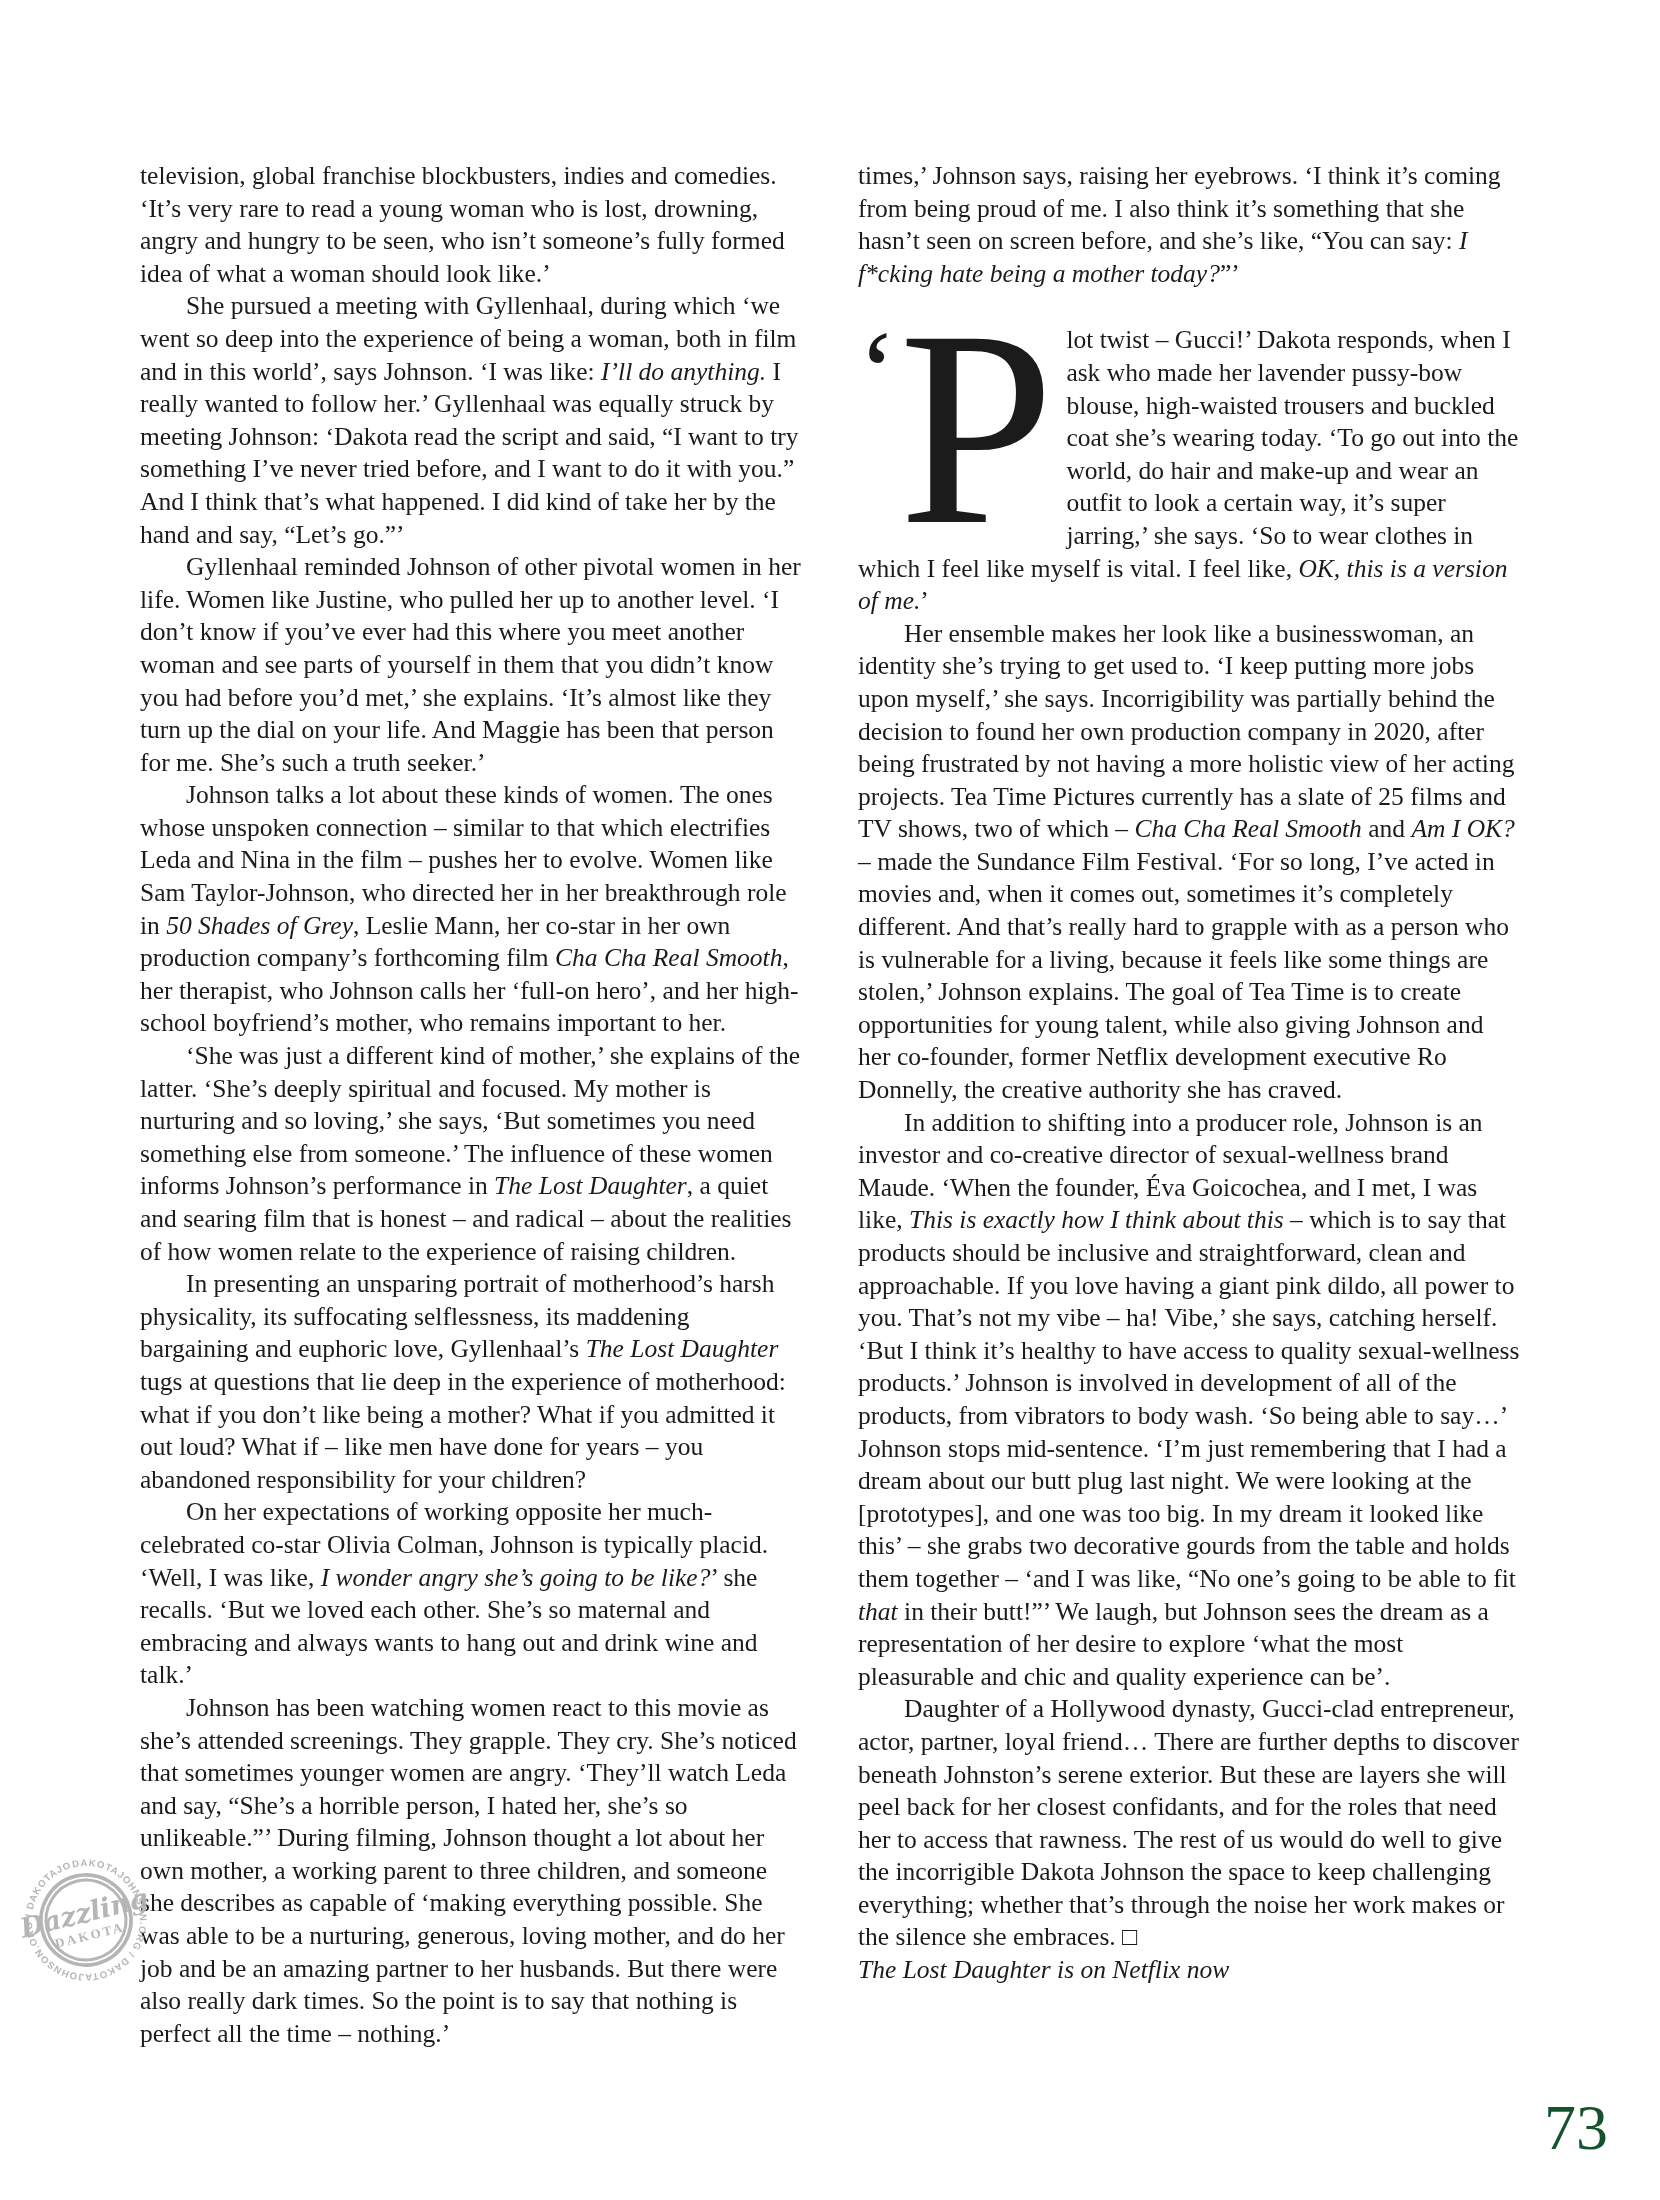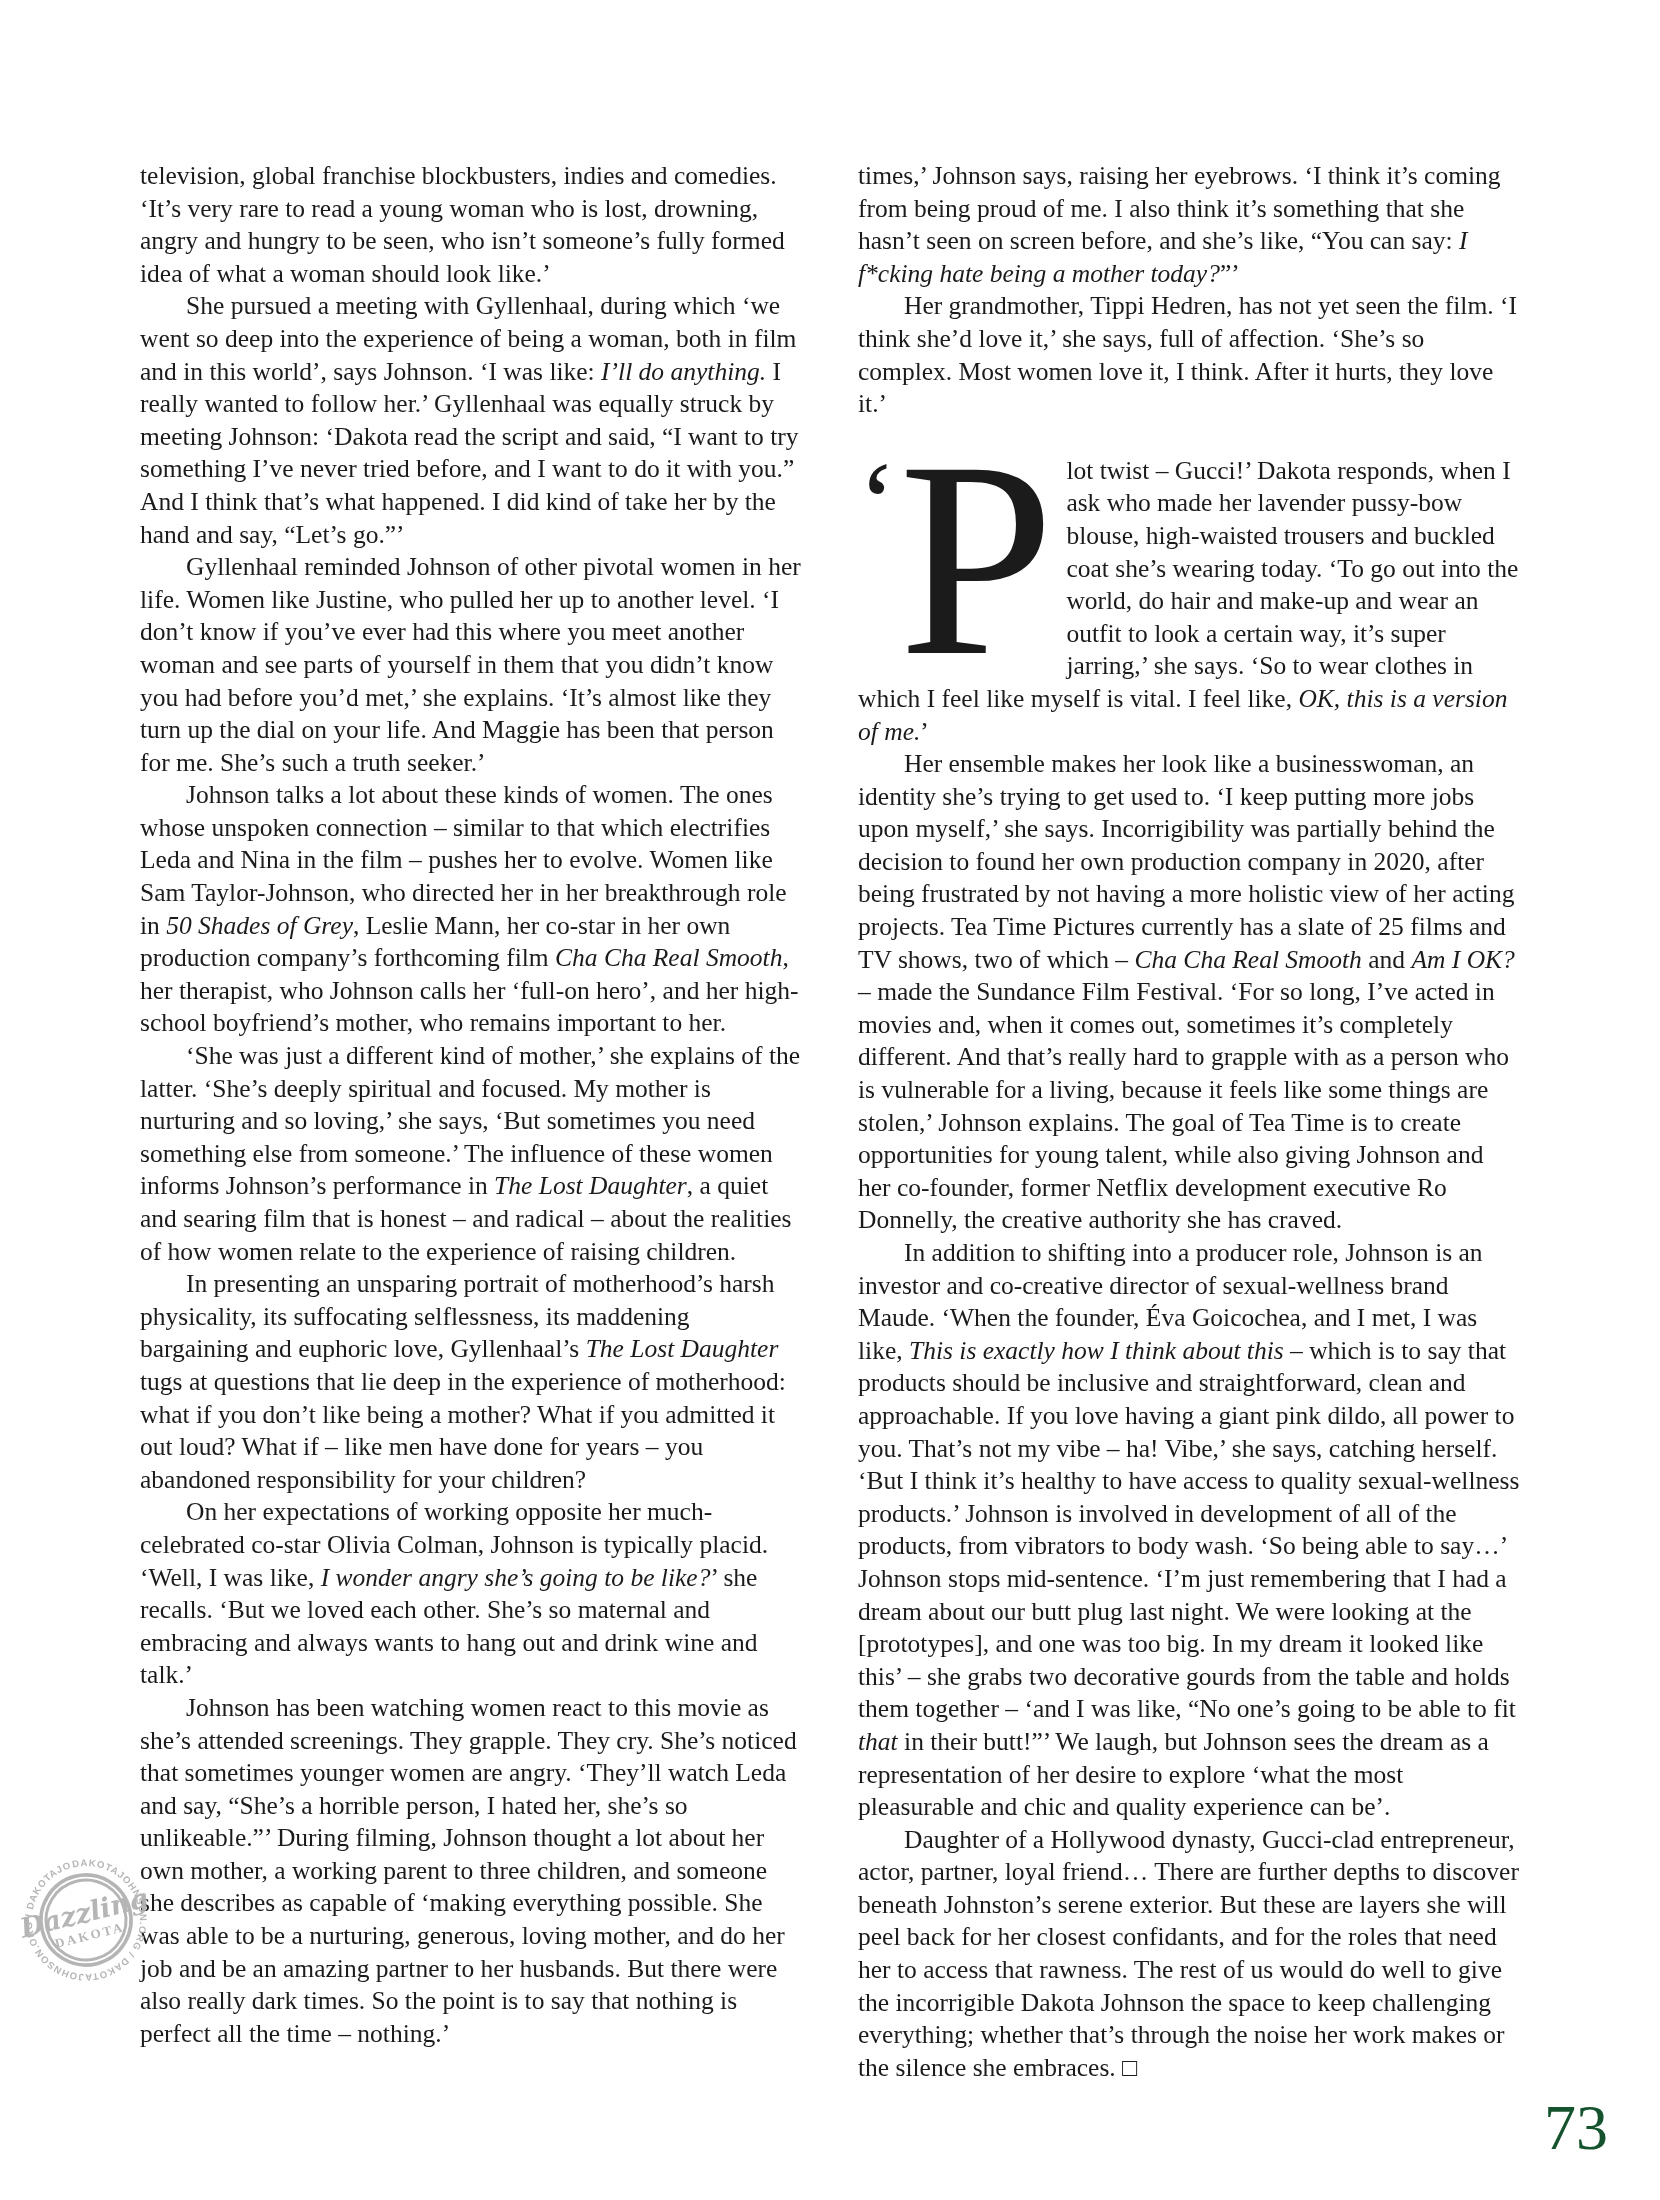--- a/index.html
+++ b/index.html
@@ -37,33 +37,33 @@
       <p class="para"><span>Johnson talks a lot about these kinds of women. The ones whose unspoken connection – similar to that which electrifies Leda and Nina in the film – pushes her to evolve. Women like Sam Taylor-Johnson, who directed her in her breakthrough role in </span><i>50 Shades of Grey</i><span>, Leslie Mann, her co-star in her own production company’s forthcoming film </span><i>Cha Cha Real Smooth</i><span>, her therapist, who Johnson calls her ‘full-on hero’, and her high-school boyfriend’s mother, who remains important to her.</span></p>
       <p class="para"><span>‘She was just a different kind of mother,’ she explains of the latter. ‘She’s deeply spiritual and focused. My mother is nurturing and so loving,’ she says, ‘But sometimes you need something else from someone.’ The influence of these women informs Johnson’s performance in </span><i>The Lost Daughter</i><span>, a quiet and searing film that is honest – and radical – about the realities of how women relate to the experience of raising children.</span></p>
       <p class="para"><span>In presenting an unsparing portrait of motherhood’s harsh physicality, its suffocating selflessness, its maddening bargaining and euphoric love, Gyllenhaal’s </span><i>The Lost Daughter</i><span> tugs at questions that lie deep in the experience of motherhood: what if you don’t like being a mother? What if you admitted it out loud? What if – like men have done for years – you abandoned responsibility for your children?</span></p>
       <p class="para"><span>On her expectations of working opposite her much-celebrated co-star Olivia Colman, Johnson is typically placid. ‘Well, I was like, </span><i>I wonder angry she’s going to be like?</i><span>’ she recalls. ‘But we loved each other. She’s so maternal and embracing and always wants to hang out and drink wine and talk.’</span></p>
       <p class="para"><span>Johnson has been watching women react to this movie as she’s attended screenings. They grapple. They cry. She’s noticed that sometimes younger women are angry. ‘They’ll watch Leda and say, “She’s a horrible person, I hated her, she’s so unlikeable.”’ During filming, Johnson thought a lot about her own mother, a working parent to three children, and someone she describes as capable of ‘making everything possible. She was able to be a nurturing, generous, loving mother, and do her job and be an amazing partner to her husbands. But there were also really dark times. So the point is to say that nothing is perfect all the time – nothing.’</span></p>
     </div>
 
   <div class="col col-right">
     <div>
         <p class="para no-indent"><span>times,’ Johnson says, raising her eyebrows. ‘I think it’s coming from being proud of me. I also think it’s something that she hasn’t seen on screen before, and she’s like, “You can say: </span><i>I f*cking hate being a mother today?</i><span>”’</span></p>
-        <p class="para"><span>Her grandmother, Tippi Hedren, has not yet seen the film. ‘I think she’d love it,’ she says, full of affection. ‘She’s so complex. Most women love it, I think. After it hurts, they love it.’</span></p>
       </div>
 
     <div class="dropcap-para">
       <span class="dc"><span class="dc-quote">‘</span><span class="dc-letter">P</span></span><span class="dc-rest"><span>lot twist – Gucci!’ Dakota responds, when I ask who made her lavender pussy-bow blouse, high-waisted trousers and buckled coat she’s wearing today. ‘To go out into the world, do hair and make-up and wear an outfit to look a certain way, it’s super jarring,’ she says. ‘So to wear clothes in which I feel like myself is vital. I feel like, </span><i>OK, this is a version of me.</i><span>’</span></span>
     </div>
 
     <div>
         <p class="para"><span>Her ensemble makes her look like a businesswoman, an identity she’s trying to get used to. ‘I keep putting more jobs upon myself,’ she says. Incorrigibility was partially behind the decision to found her own production company in 2020, after being frustrated by not having a more holistic view of her acting projects. Tea Time Pictures currently has a slate of 25 films and TV shows, two of which – </span><i>Cha Cha Real Smooth</i><span> and </span><i>Am I OK?</i><span> – made the Sundance Film Festival. ‘For so long, I’ve acted in movies and, when it comes out, sometimes it’s completely different. And that’s really hard to grapple with as a person who is vulnerable for a living, because it feels like some things are stolen,’ Johnson explains. The goal of Tea Time is to create opportunities for young talent, while also giving Johnson and her co-founder, former Netflix development executive Ro Donnelly, the creative authority she has craved.</span></p>
         <p class="para"><span>In addition to shifting into a producer role, Johnson is an investor and co-creative director of sexual-wellness brand Maude. ‘When the founder, Éva Goicochea, and I met, I was like, </span><i>This is exactly how I think about this</i><span> – which is to say that products should be inclusive and straightforward, clean and approachable. If you love having a giant pink dildo, all power to you. That’s not my vibe – ha! Vibe,’ she says, catching herself. ‘But I think it’s healthy to have access to quality sexual-wellness products.’ Johnson is involved in development of all of the products, from vibrators to body wash. ‘So being able to say…’ Johnson stops mid-sentence. ‘I’m just remembering that I had a dream about our butt plug last night. We were looking at the [prototypes], and one was too big. In my dream it looked like this’ – she grabs two decorative gourds from the table and holds them together – ‘and I was like, “No one’s going to be able to fit </span><i>that</i><span> in their butt!”’ We laugh, but Johnson sees the dream as a representation of her desire to explore ‘what the most pleasurable and chic and quality experience can be’.</span></p>
         <p class="para"><span>Daughter of a Hollywood dynasty, Gucci-clad entrepreneur, actor, partner, loyal friend… There are further depths to discover beneath Johnston’s serene exterior. But these are layers she will peel back for her closest confidants, and for the roles that need her to access that rawness. The rest of us would do well to give the incorrigible Dakota Johnson the space to keep challenging everything; whether that’s through the noise her work makes or the silence she embraces. □</span></p>
       </div>
 
+    <p class="credit">The Lost Daughter is on Netflix now</p>
   </div>
 
   <svg class="stamp" width="140" height="140" viewBox="0 0 140 140" aria-hidden="true">
     <defs>
       <path id="ringpath" d="M70,16 A54,54 0 1 1 69.9,124 A54,54 0 1 1 70,16"></path>
     </defs>
     <g transform="rotate(-14 70 70)" fill="none" stroke="none">
       <circle cx="70" cy="70" r="45" stroke="#b2b2b2" stroke-width="3.6" fill="none"></circle>
       <circle cx="70" cy="70" r="40" stroke="#b2b2b2" stroke-width="3" fill="none"></circle>
       <text class="ring-text" fill="#b2b2b2">

